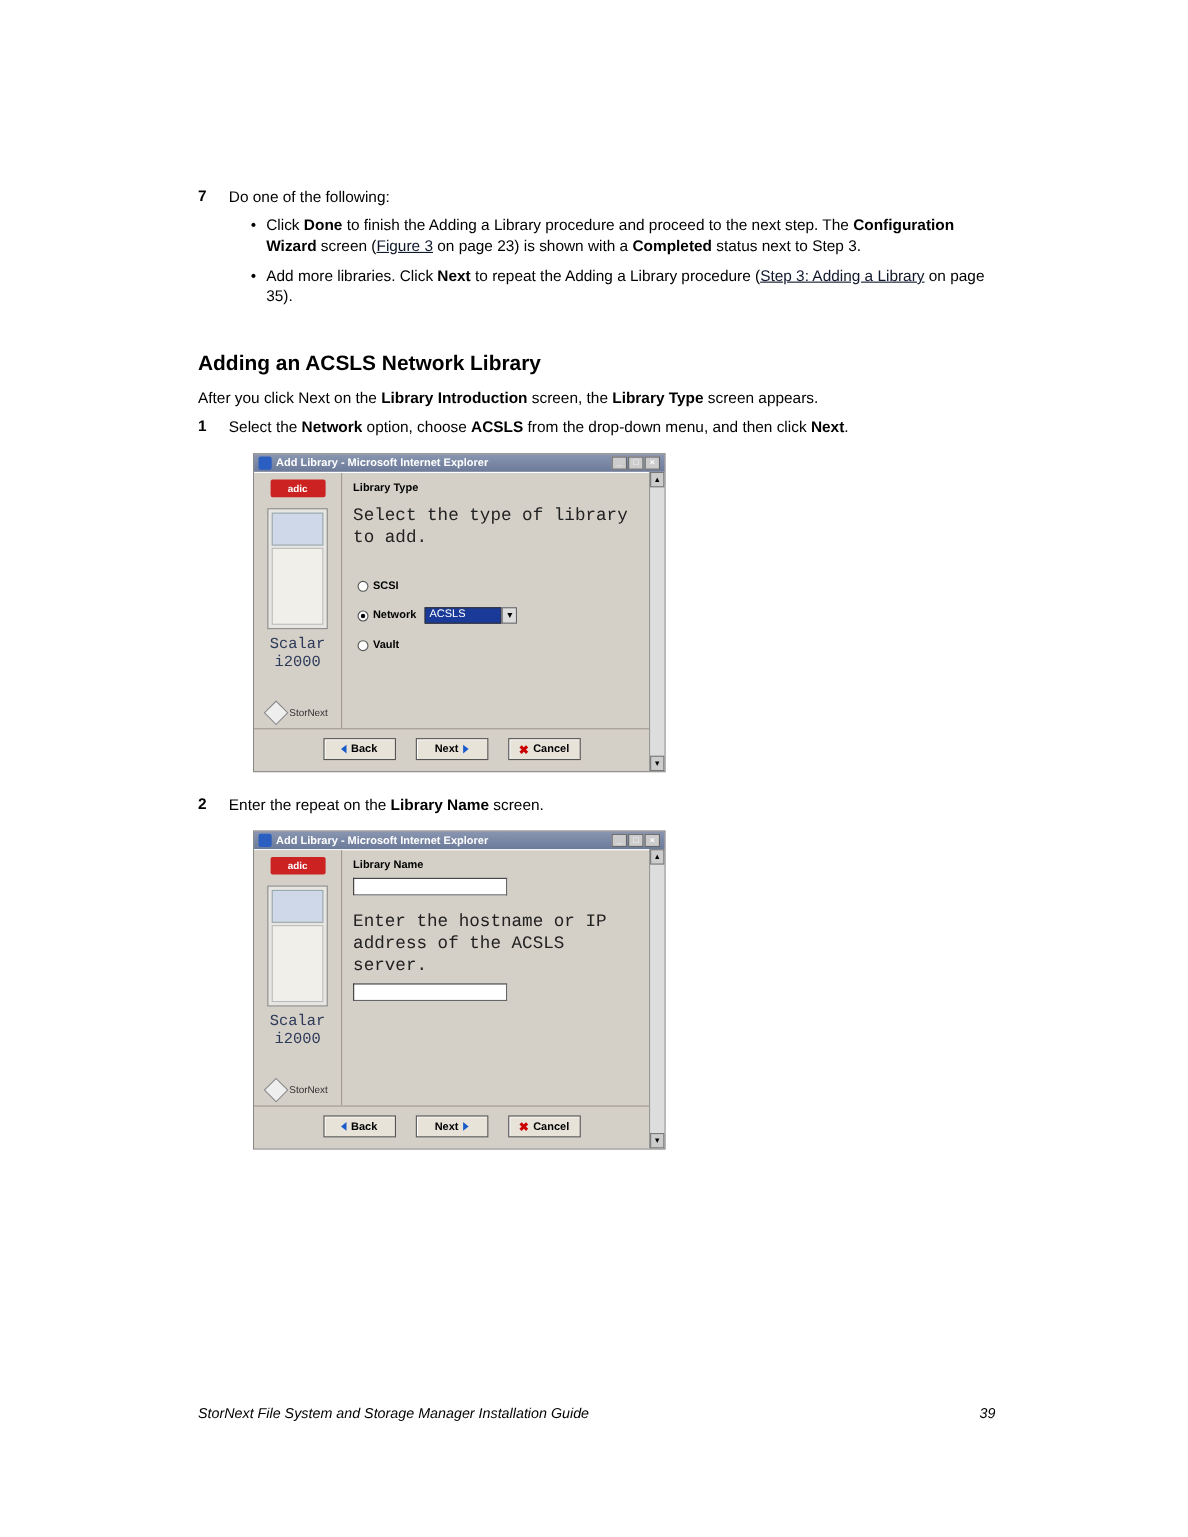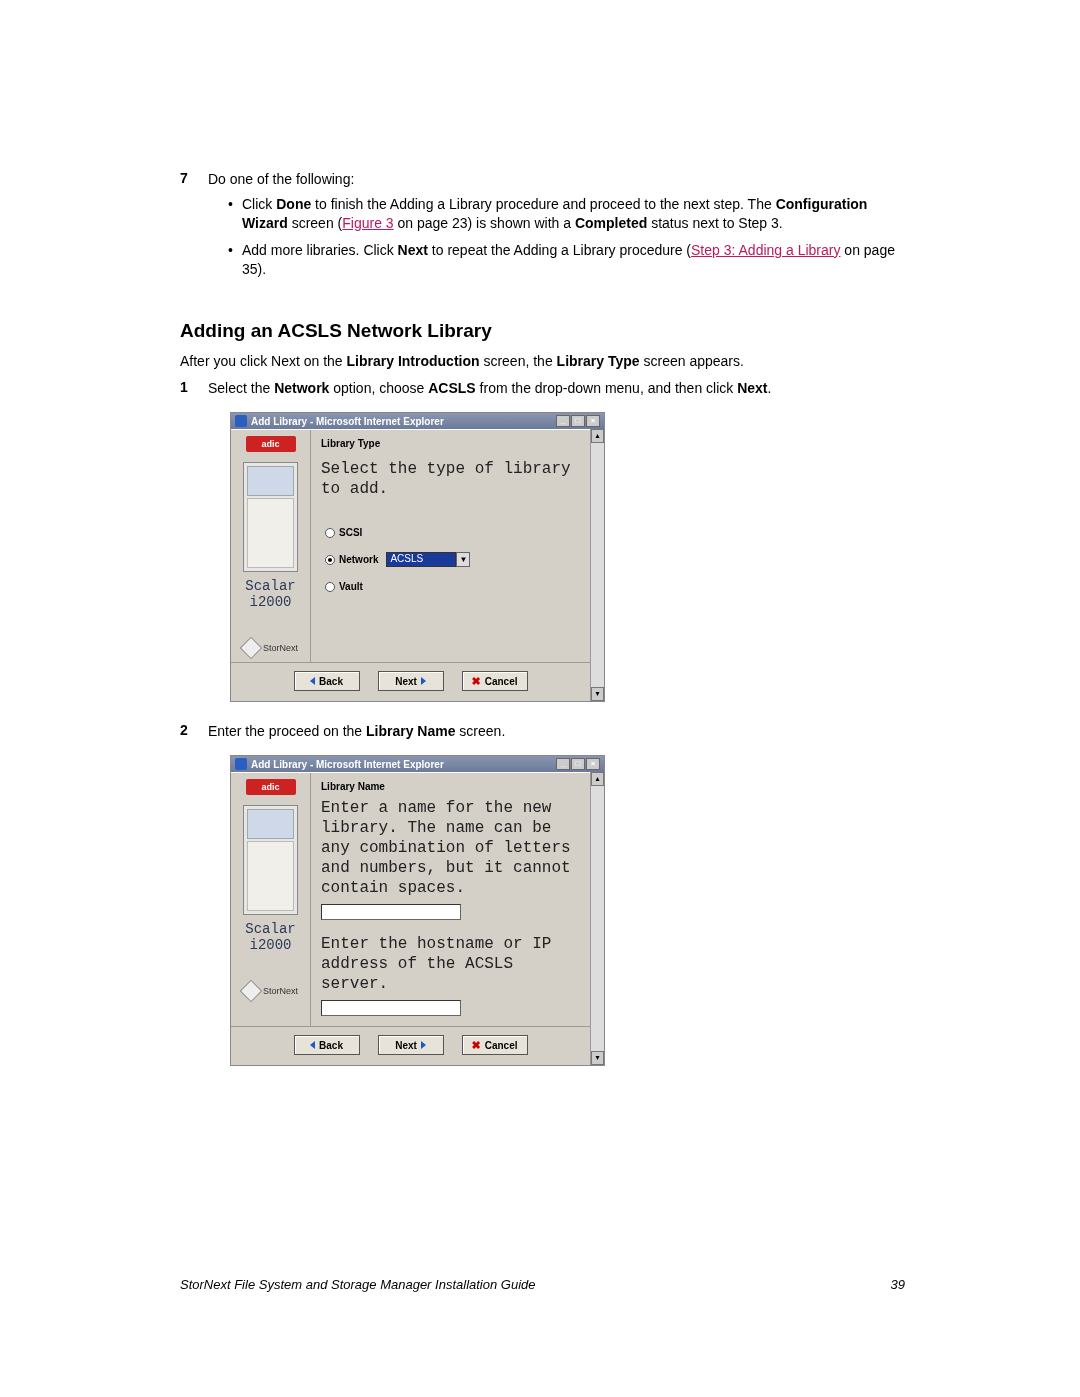--- a/index.html
+++ b/index.html
@@ -12,21 +12,21 @@
     height: 1397px;
     position: relative;
     padding: 170px 175px 0 180px;
   }
   .step-row { display: flex; margin-bottom: 6px; }
   .step-num { font-weight: bold; width: 28px; flex-shrink: 0; }
   .step-body { flex: 1; line-height: 1.35; }
   .bullet-list { margin: 6px 0 14px 20px; }
   .bullet-row { display: flex; margin-bottom: 8px; line-height: 1.35; }
   .bullet-dot { width: 14px; flex-shrink: 0; }
-  .link { color: #be185d; text-decoration: underline; }
+  .link { color: #0f172a; text-decoration: underline; }
   h2.section { font-size: 19px; font-weight: bold; margin: 28px 0 10px 0; }
   .para { line-height: 1.35; margin-bottom: 8px; }
 
   .dialog {
     width: 375px;
     margin: 14px 0 20px 50px;
     background: #d4cfc7;
     border: 1px solid #888;
     font-family: Tahoma, Arial, sans-serif;
     font-size: 10px;
@@ -216,21 +216,21 @@
       <div class="sb-btn">▴</div>
       <div class="sb-track"></div>
       <div class="sb-btn">▾</div>
     </div>
   </div>
 </div>
 
 <div class="step-row">
   <div class="step-num">2</div>
   <div class="step-body">
-    <span>Enter the proceed on the </span><b>Library Name</b><span> screen.</span>
+    <span>Enter the repeat on the </span><b>Library Name</b><span> screen.</span>
   </div>
 </div>
 
 <div class="dialog">
   <div class="dlg-title">
     <div class="dlg-title-left">
       <span class="ie-icon"></span>
       <span>Add Library - Microsoft Internet Explorer</span>
     </div>
     <div class="win-btns">
@@ -249,21 +249,20 @@
               <div class="cab-mid"></div>
           </div>
           <div class="scalar-lbl">Scalar i2000</div>
           <div class="stornext-row">
             <div class="stornext-icon"></div>
             <span>StorNext</span>
           </div>
         </div>
         <div class="dlg-main h2">
           <div class="dlg-head">Library Name</div>
-          <div class="dlg-instr">Enter a name for the new library. The name can be any combination of letters and numbers, but it cannot contain spaces.</div>
           <div class="txt-input"></div>
           <div style="height:14px"></div>
           <div class="dlg-instr">Enter the hostname or IP address of the ACSLS server.</div>
           <div class="txt-input"></div>
         </div>
       </div>
       <div class="dlg-buttons">
         <div class="dlg-btn">
             <span class="tri-left"></span>
             <span>Back</span>

